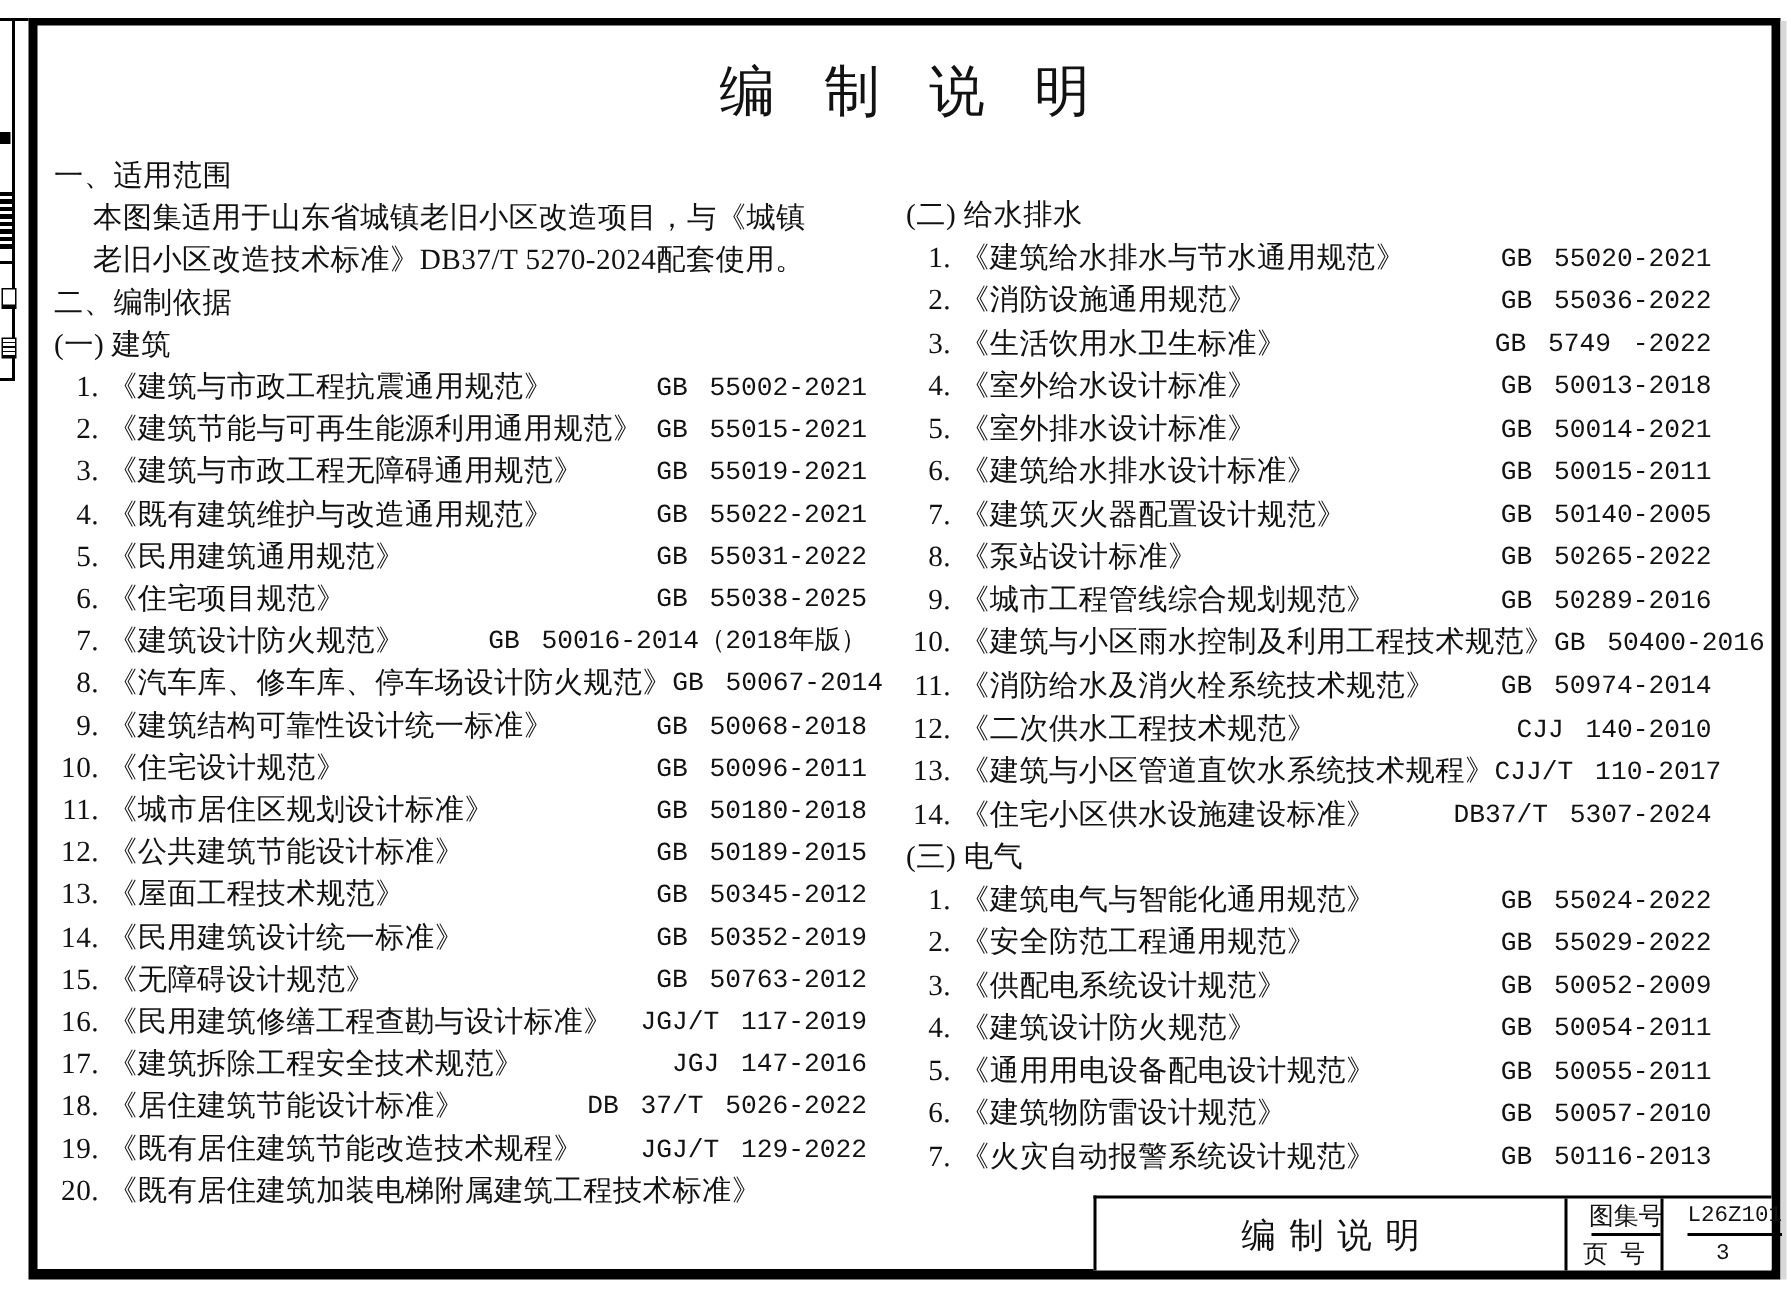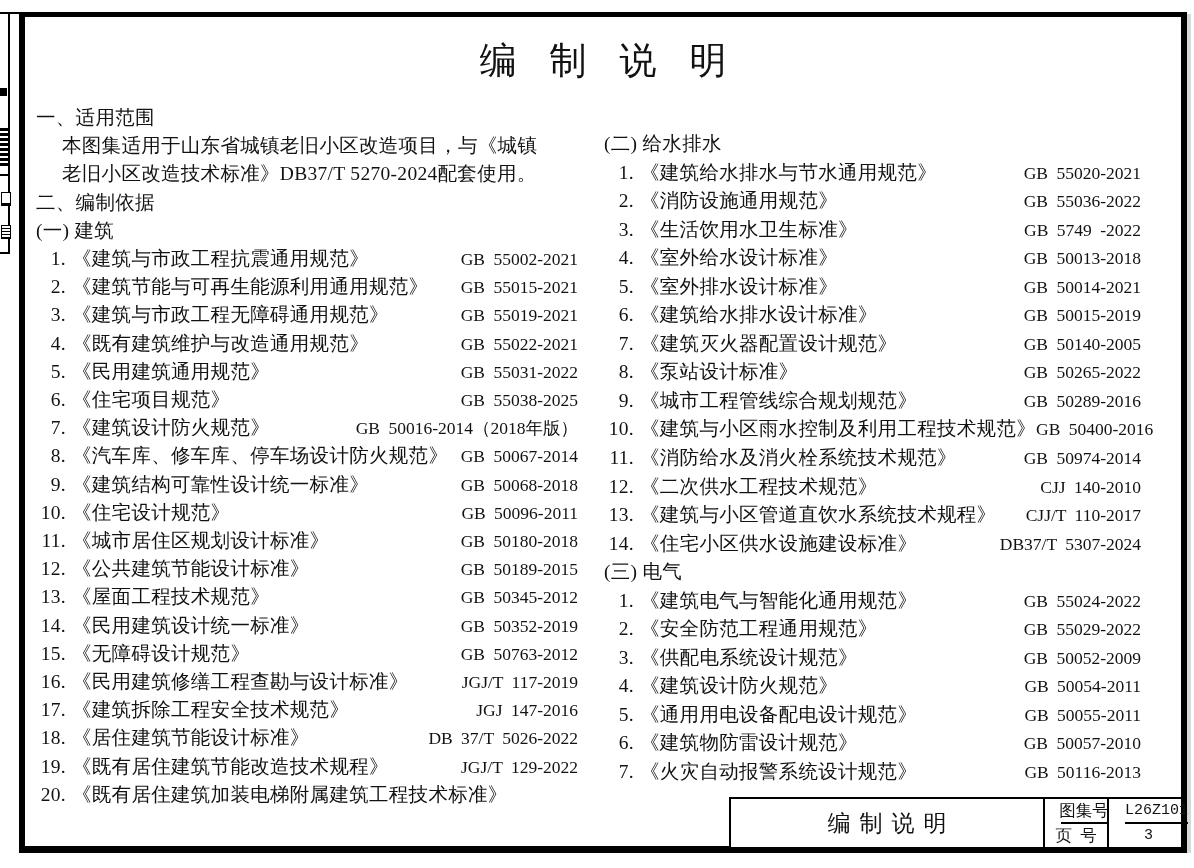--- a/index.html
+++ b/index.html
@@ -22,21 +22,21 @@
   
   .col{position:absolute;font-size:19.5px;letter-spacing:0.3px;}
   #col-left{left:36px;top:104px;width:542px;line-height:28.2px;}
   #col-right{left:604px;top:130px;width:537px;line-height:28.55px;}
   .row{display:flex;white-space:pre;}
   .row.para{padding-left:26px;}
   .num{flex:none;width:30px;text-align:right;}
   .title{padding-left:6px;}
   .code{
     margin-left:auto;white-space:pre;
-    font-family:Liberation Serif, serif;
+    font-family:Liberation Mono, monospace;
     font-size:17.5px;word-spacing:4px;letter-spacing:0;
   }
   .code.cont{padding-right:5px;}
   
   .tblock{
     position:absolute;left:729px;top:797px;width:452px;height:50px;
     box-sizing:border-box;border-top:2.5px solid #000;border-left:2.5px solid #000;
     display:flex;background:#fff;
   }
   .tb-name{
@@ -95,21 +95,21 @@
     <div class="row item"><span class="num">19.</span><span class="title">《既有居住建筑节能改造技术规程》</span><span class="code">JGJ/T 129-2022</span></div>
     <div class="row item"><span class="num">20.</span><span class="title">《既有居住建筑加装电梯附属建筑工程技术标准》</span></div>
   </div>
 <div class="col" id="col-right">
     <div class="row head">(二) 给水排水</div>
     <div class="row item"><span class="num">1.</span><span class="title">《建筑给水排水与节水通用规范》</span><span class="code">GB 55020-2021</span></div>
     <div class="row item"><span class="num">2.</span><span class="title">《消防设施通用规范》</span><span class="code">GB 55036-2022</span></div>
     <div class="row item"><span class="num">3.</span><span class="title">《生活饮用水卫生标准》</span><span class="code">GB 5749 -2022</span></div>
     <div class="row item"><span class="num">4.</span><span class="title">《室外给水设计标准》</span><span class="code">GB 50013-2018</span></div>
     <div class="row item"><span class="num">5.</span><span class="title">《室外排水设计标准》</span><span class="code">GB 50014-2021</span></div>
-    <div class="row item"><span class="num">6.</span><span class="title">《建筑给水排水设计标准》</span><span class="code">GB 50015-2019</span></div>
+    <div class="row item"><span class="num">6.</span><span class="title">《建筑给水排水设计标准》</span><span class="code">GB 50015-2011</span></div>
     <div class="row item"><span class="num">7.</span><span class="title">《建筑灭火器配置设计规范》</span><span class="code">GB 50140-2005</span></div>
     <div class="row item"><span class="num">8.</span><span class="title">《泵站设计标准》</span><span class="code">GB 50265-2022</span></div>
     <div class="row item"><span class="num">9.</span><span class="title">《城市工程管线综合规划规范》</span><span class="code">GB 50289-2016</span></div>
     <div class="row item"><span class="num">10.</span><span class="title">《建筑与小区雨水控制及利用工程技术规范》</span><span class="code">GB 50400-2016</span></div>
     <div class="row item"><span class="num">11.</span><span class="title">《消防给水及消火栓系统技术规范》</span><span class="code">GB 50974-2014</span></div>
     <div class="row item"><span class="num">12.</span><span class="title">《二次供水工程技术规范》</span><span class="code">CJJ 140-2010</span></div>
     <div class="row item"><span class="num">13.</span><span class="title">《建筑与小区管道直饮水系统技术规程》</span><span class="code">CJJ/T 110-2017</span></div>
     <div class="row item"><span class="num">14.</span><span class="title">《住宅小区供水设施建设标准》</span><span class="code">DB37/T 5307-2024</span></div>
     <div class="row head">(三) 电气</div>
     <div class="row item"><span class="num">1.</span><span class="title">《建筑电气与智能化通用规范》</span><span class="code">GB 55024-2022</span></div>

